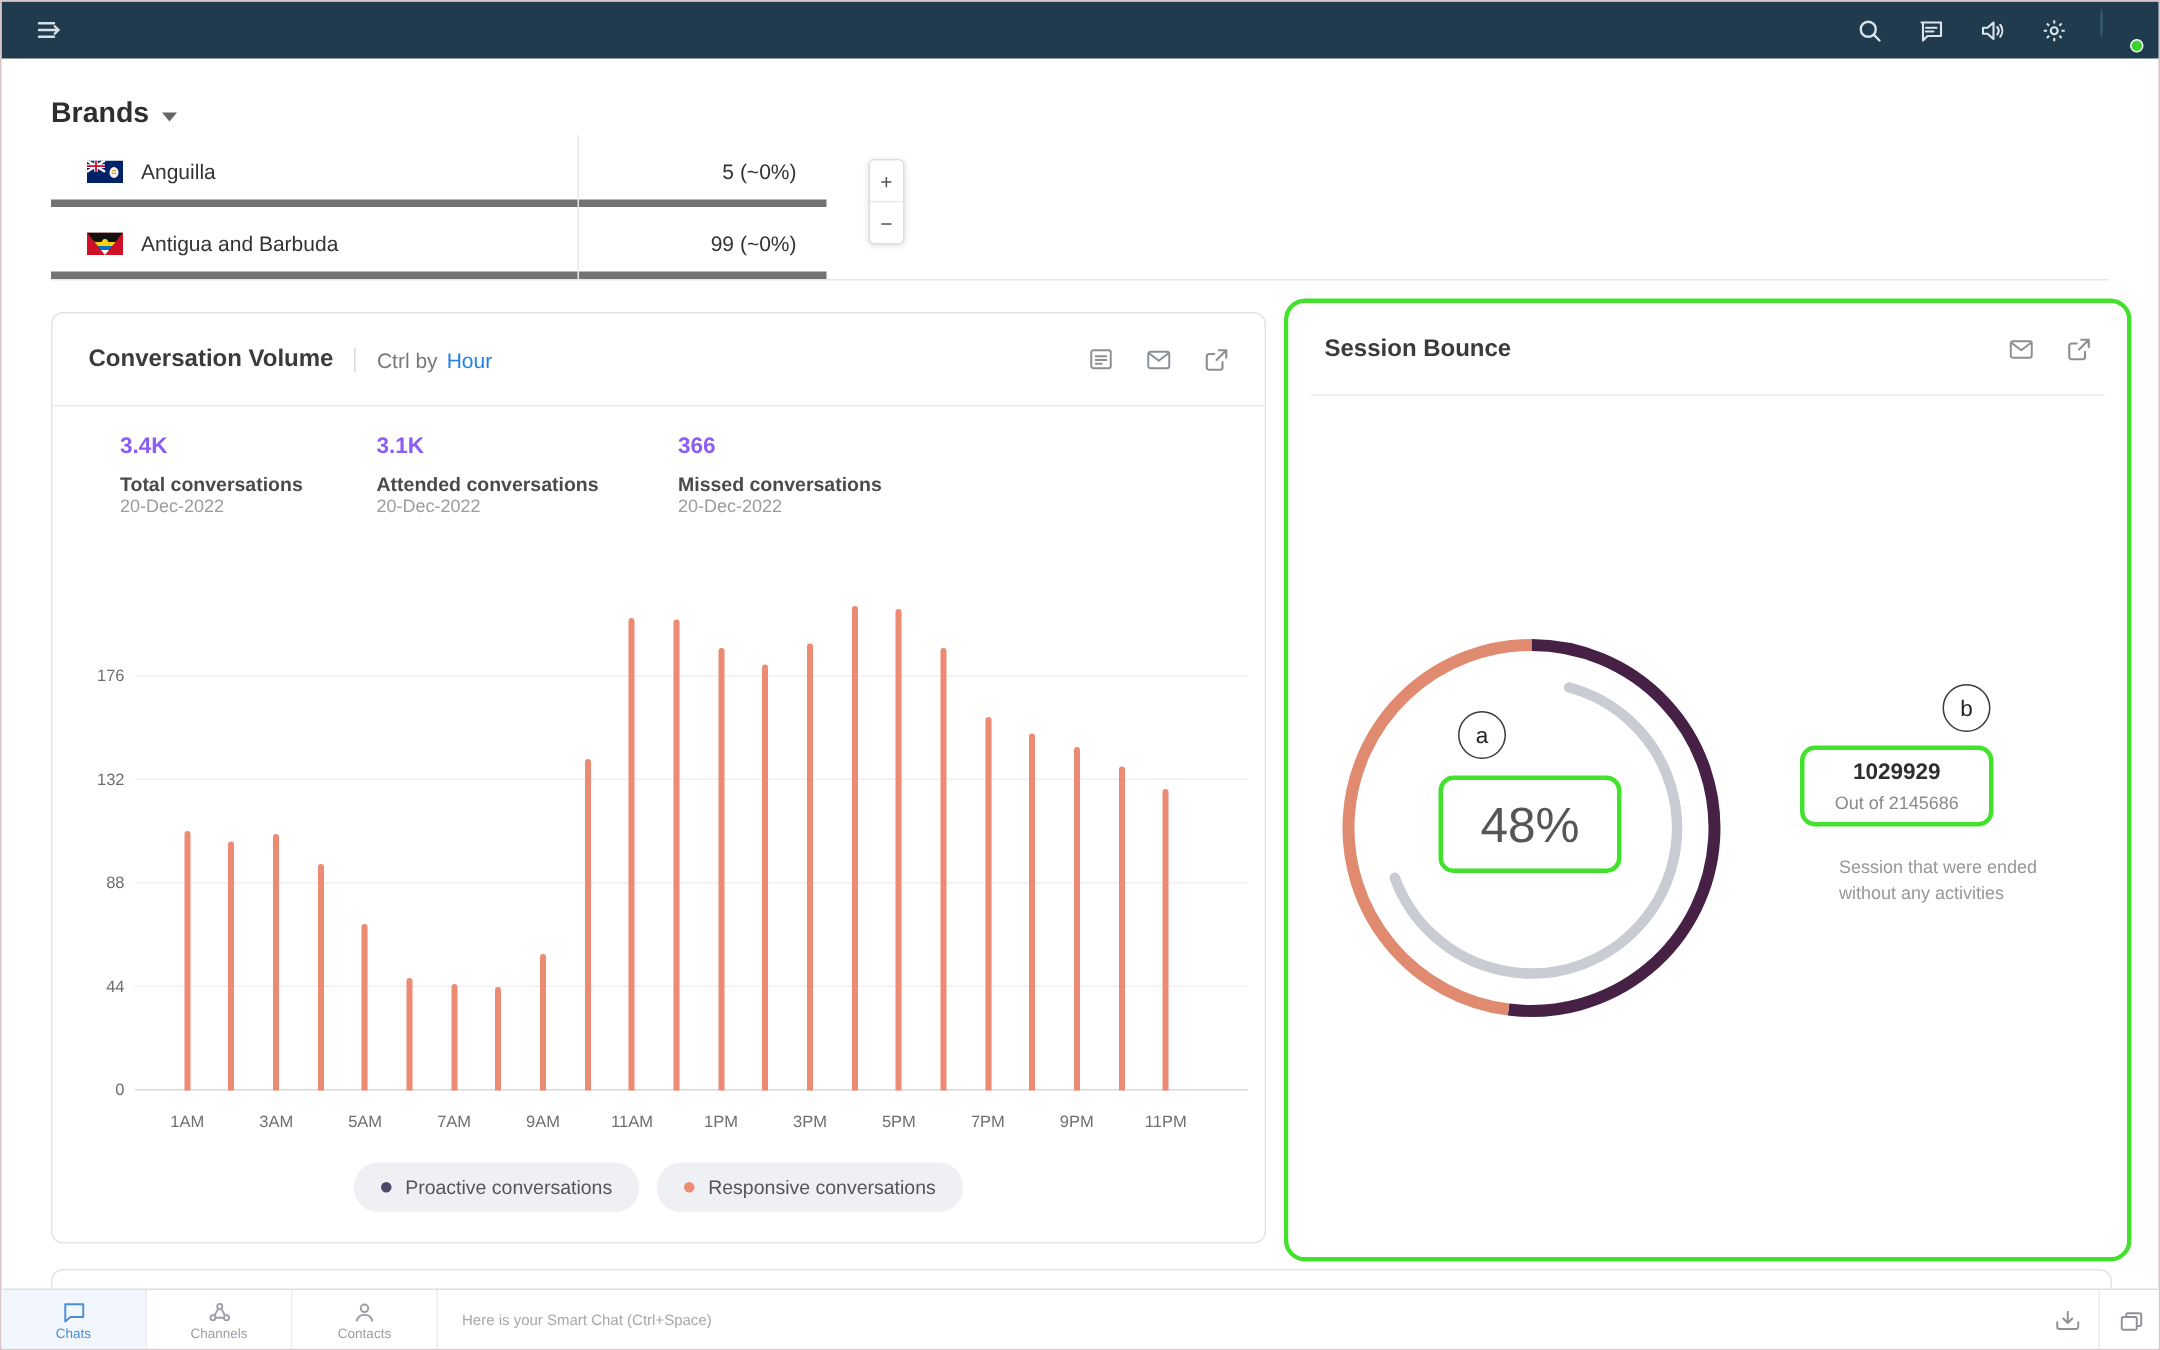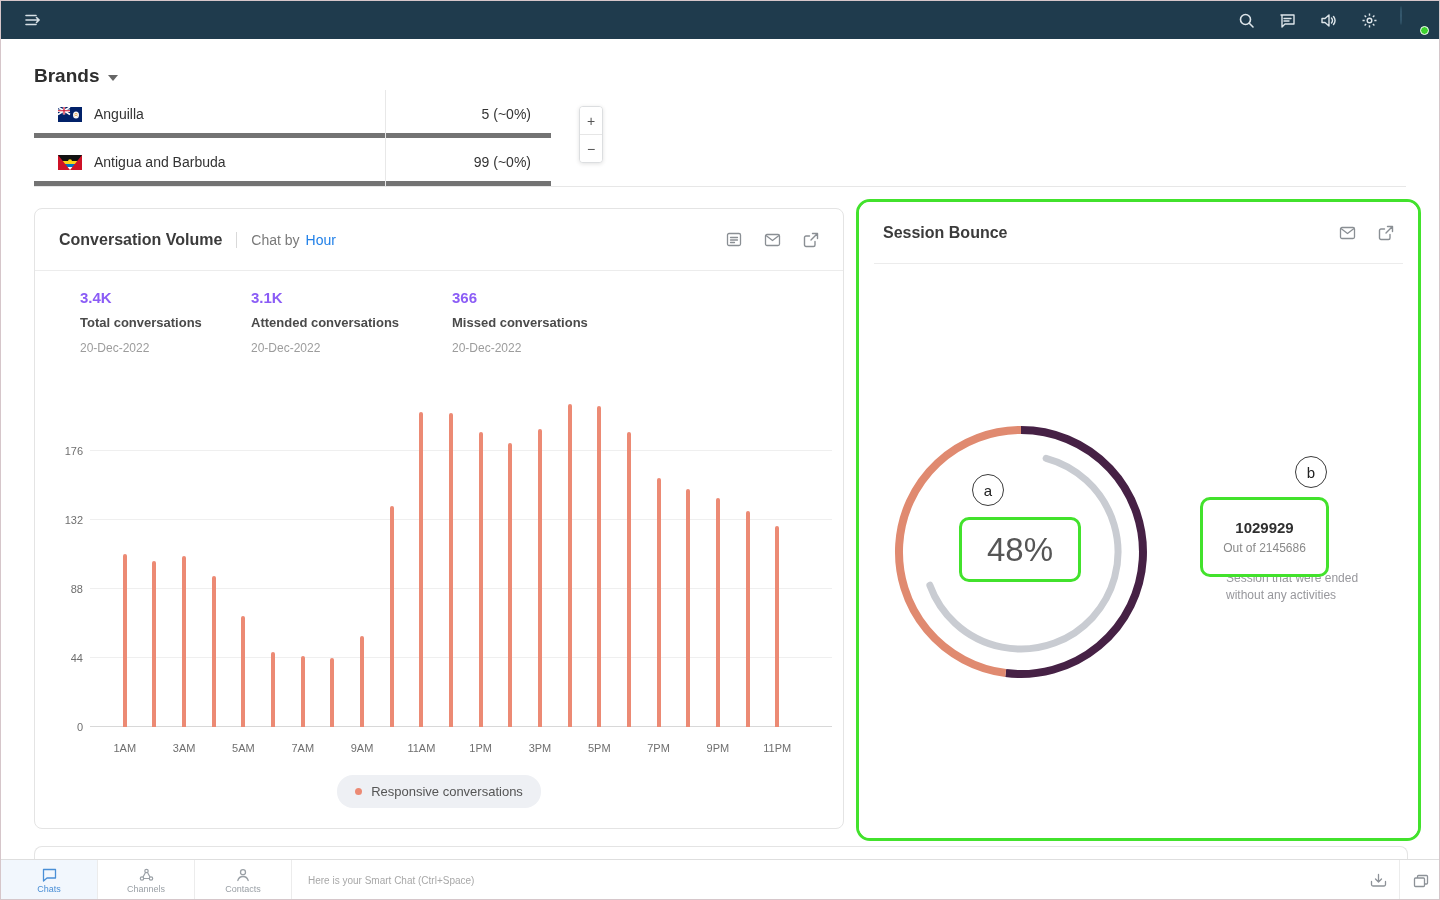--- a/index.html
+++ b/index.html
@@ -94,21 +94,21 @@
   .head-icons .hicon { display:flex; cursor:pointer; }
 
   .conv-card {
     position:absolute; left:33px; top:207px; width:810px; height:621px;
     background:#fff; border:1px solid #e4e4e4; border-radius:8px;
   }
   .conv-card .card-head { border-bottom:1px solid #ececec; }
   .stat { position:absolute; top:80px; }
   .stat .stat-value { font-size:15px; font-weight:bold; color:#8b5cf6; }
   .stat .stat-label { font-size:13px; font-weight:bold; color:#4a4a4a; margin-top:9px; }
-  .stat .stat-date { font-size:12px; color:#9c9c9c; margin-top:11px; }
+  .stat .stat-date { font-size:12px; color:#9c9c9c; }
   .stat.s0 { left:45px; } .stat.s1 { left:216px; } .stat.s2 { left:417px; }
 
   .plot { position:absolute; left:55px; top:173px; width:742px; height:345px; }
   .gridline { position:absolute; left:0; right:0; height:1px; background:#efefef; }
   .gridline.baseline { background:#d8d8d8; }
   .ylabels { position:absolute; left:10px; top:173px; width:38px; height:345px; }
   .ylabel { position:absolute; right:0; font-size:11px; color:#6f6f6f; }
   .bars { position:absolute; left:20px; right:40px; top:0; bottom:0; display:flex; justify-content:space-around; align-items:flex-end; }
   .bar-slot { flex:1; display:flex; align-items:flex-end; justify-content:center; gap:2px; height:100%; }
   .bar { width:4px; border-radius:2.5px 2.5px 0 0; }
@@ -136,21 +136,21 @@
     font-size:15px; color:#222; z-index:3;
   }
   .ann-a { left:113px; top:272px; }
   .ann-b { left:436px; top:254px; }
   .pct-box {
     position:absolute; left:100px; top:315px; width:122px; height:65px; background:#fff;
     border:3px solid #42e22c; border-radius:10px; display:flex; align-items:center;
     justify-content:center; font-size:33px; color:#565656; z-index:2;
   }
   .count-box {
-    position:absolute; left:341px; top:295px; width:129px; height:80px; background:#fff;
+    position:absolute; left:341px; top:295px; width:129px; height:54px; background:#fff;
     border:3px solid #42e22c; border-radius:10px; display:flex; flex-direction:column;
     align-items:center; justify-content:center; z-index:2;
   }
   .count-box .count { font-size:15px; font-weight:bold; color:#2f2f2f; }
   .count-box .outof { font-size:12px; color:#8a8a8a; margin-top:5px; }
   .sb-caption { position:absolute; left:367px; top:368px; width:150px; font-size:12px; color:#97979c; line-height:1.45; }
 
   .next-card-sliver {
     position:absolute; left:33px; top:845px; width:1374px; height:13px;
     border:1px solid #e4e4e4; border-bottom:none; border-radius:8px 8px 0 0; background:#fff;
@@ -327,21 +327,21 @@
     <button>+</button>
     <button>−</button>
   </div>
 
   <div class="section-divider"></div>
 
   <section class="conv-card">
     <div class="card-head">
       <span class="card-title">Conversation Volume</span>
       <span class="head-sep"></span>
-      <span class="viewby-label">Chat by</span>
+      <span class="viewby-label">Ctrl by</span>
       <span class="viewby-value">Hour</span>
       <span class="head-icons">
         <span class="hicon">
           <svg width="16" height="15" viewBox="0 0 16 15" fill="none" stroke="currentColor" stroke-width="1.3" stroke-linecap="round">
             <rect x="1.5" y="1.5" width="13" height="12" rx="1.5"></rect>
               <path d="M4.5 5.5h7M4.5 8h7M4.5 10.5h4"></path>
           </svg>
         </span>
         <span class="hicon">
           <svg width="17" height="14" viewBox="0 0 17 14" fill="none" stroke="currentColor" stroke-width="1.3" stroke-linejoin="round">
@@ -470,20 +470,24 @@
         <div class="xlabel" style="left: 54.3478%;">1PM</div>
         <div class="xlabel" style="left: 63.0435%;">3PM</div>
         <div class="xlabel" style="left: 71.7391%;">5PM</div>
         <div class="xlabel" style="left: 80.4348%;">7PM</div>
         <div class="xlabel" style="left: 89.1304%;">9PM</div>
         <div class="xlabel" style="left: 97.8261%;">11PM</div>
       </div>
 
     <div class="legend">
       <div class="legend-pill">
+        <span class="dot" style="background: rgb(75, 75, 104);"></span>
+        <span class="ltext">Proactive conversations</span>
+      </div>
+      <div class="legend-pill">
         <span class="dot" style="background: rgb(236, 138, 116);"></span>
         <span class="ltext">Responsive conversations</span>
       </div>
     </div>
   </section>
 
   <div class="sb-annotation">
     <section class="sb-card">
       <div class="card-head">
         <span class="card-title">Session Bounce</span>

